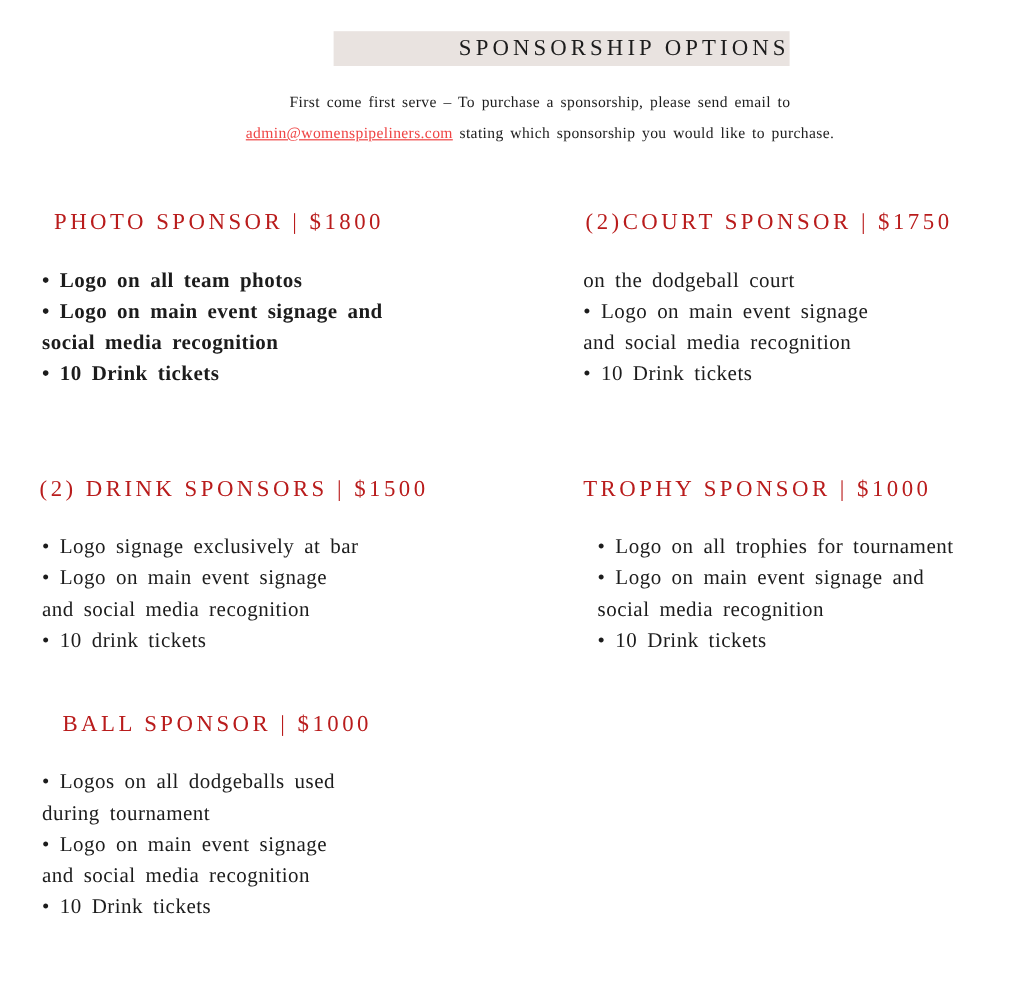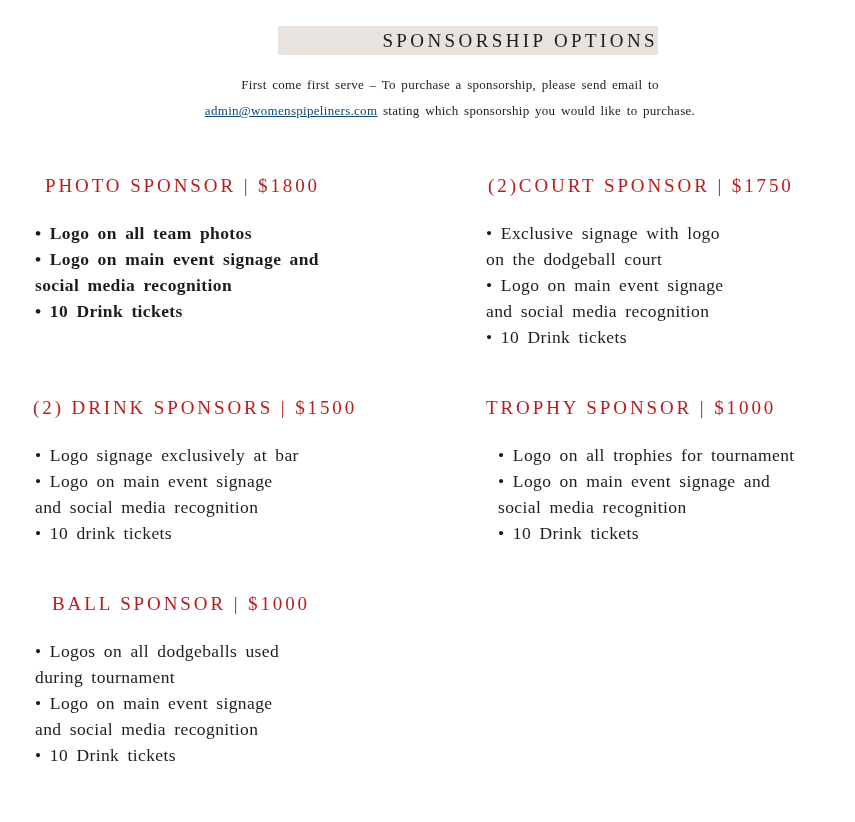--- a/index.html
+++ b/index.html
@@ -32,21 +32,21 @@
     top: 72px;
     width: 810px;
     margin: 0;
     text-align: center;
     font-size: 13px;
     line-height: 26px;
     letter-spacing: 0.3px;
     word-spacing: 2px;
   }
   .email {
-    color: #0c4a6e;
+    color: #ef4444;
     text-decoration: underline;
     cursor: pointer;
   }
   .card-header {
     position: absolute;
     margin: 0;
     font-size: 19px;
     font-weight: 400;
     letter-spacing: 2.9px;
     line-height: 22px;
@@ -87,21 +87,20 @@
 <h2 class="card-header" id="h-photo">PHOTO SPONSOR | $1800</h2>
 <div class="card-lines" id="l-photo">
     <div>• Logo on all team photos</div>
     <div>• Logo on main event signage and</div>
     <div>social media recognition</div>
     <div>• 10 Drink tickets</div>
   </div>
 
 <h2 class="card-header" id="h-court">(2)COURT SPONSOR | $1750</h2>
 <div class="card-lines" id="l-court">
-    <div>• Exclusive signage with logo</div>
     <div>on the dodgeball court</div>
     <div>• Logo on main event signage</div>
     <div>and social media recognition</div>
     <div>• 10 Drink tickets</div>
   </div>
 
 <h2 class="card-header" id="h-drink">(2) DRINK SPONSORS | $1500</h2>
 <div class="card-lines" id="l-drink">
     <div>• Logo signage exclusively at bar</div>
     <div>• Logo on main event signage</div>

